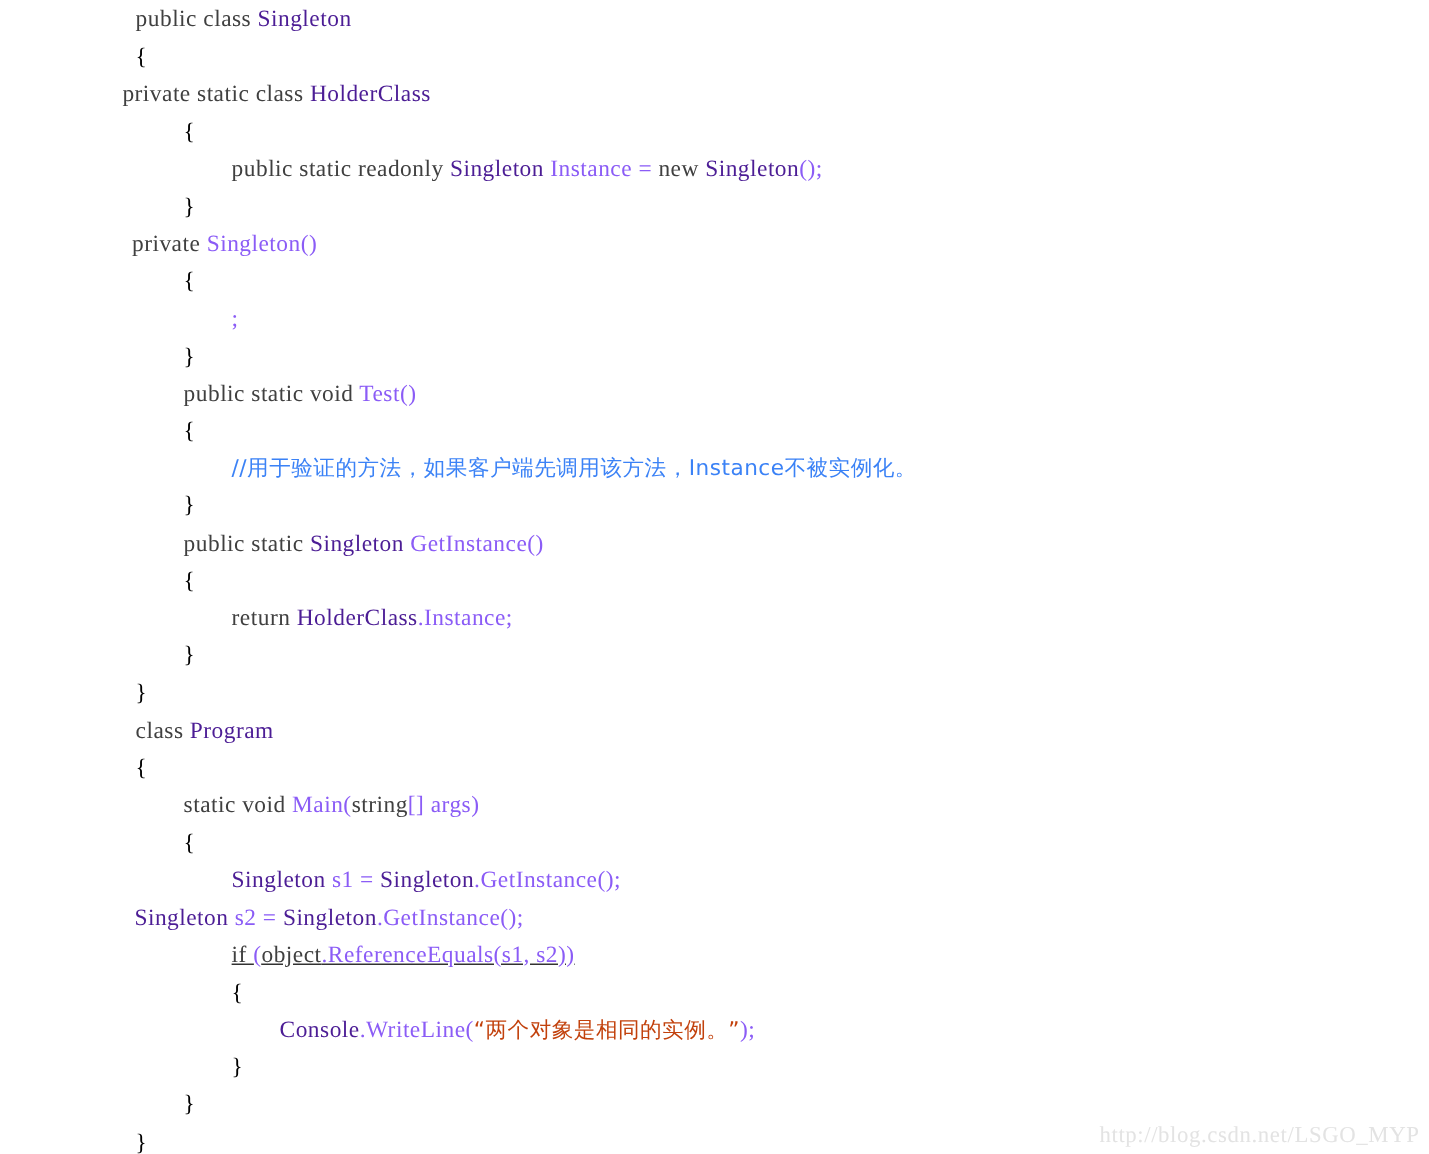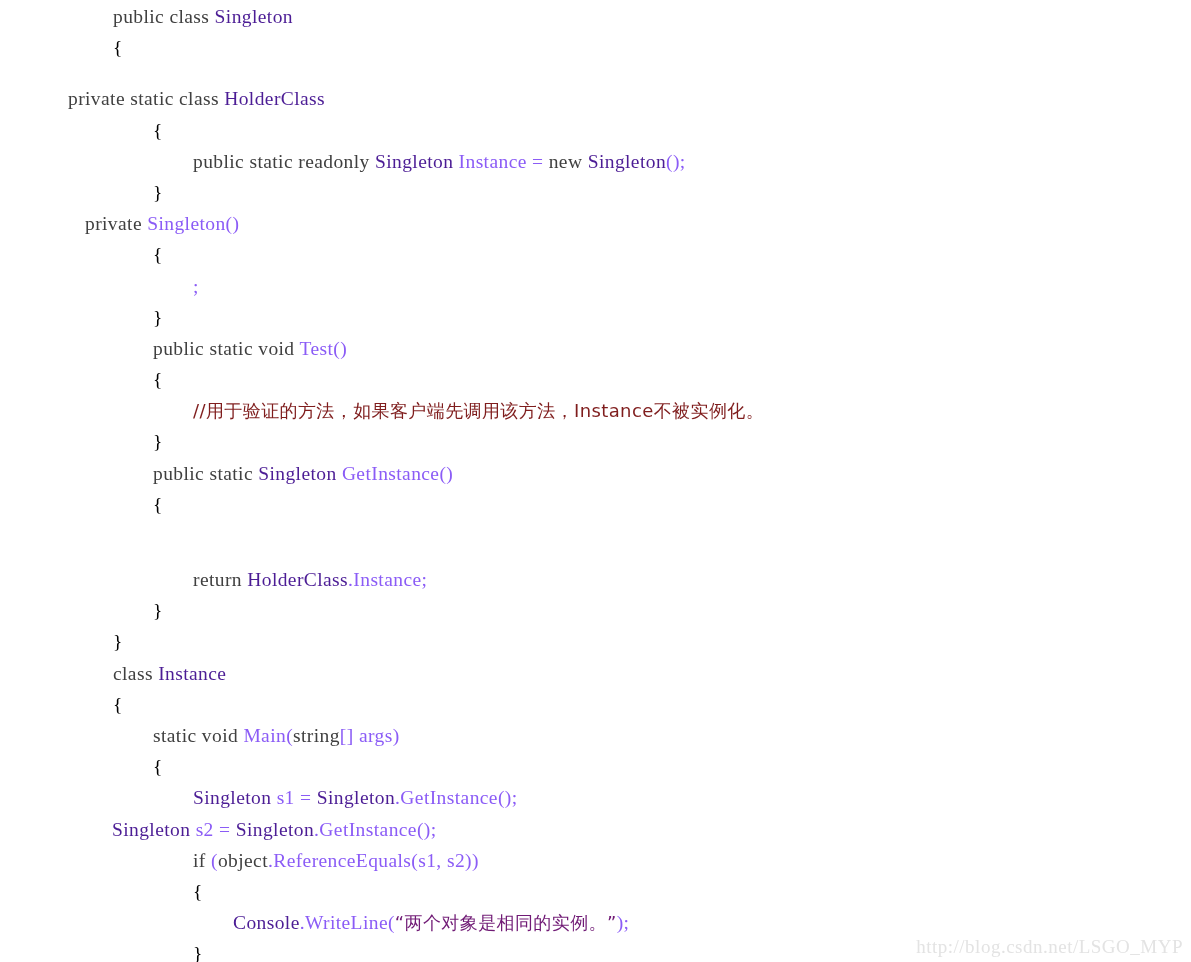--- a/index.html
+++ b/index.html
@@ -27,22 +27,22 @@
     font-size: 19.5px;
     font-family: "Liberation Serif", "DejaVu Serif", serif;
     white-space: pre;
     color: #000000;
     letter-spacing: 0.4px;
   }
   .tok { white-space: pre; }
   .t-plain   { color: #8b5cf6; }
   .t-keyword { color: #404040; }
   .t-type    { color: #4c1d95; }
-  .t-comment { color: #7f1d1d; }
-  .t-string  { color: #701a75; }
+  .t-comment { color: #3b82f6; }
+  .t-string  { color: #c2410c; }
   .t-brace   { color: #000000; }
 
   
   .cjk {
     font-family: "DejaVu Sans", "Liberation Sans", sans-serif;
     font-size: 18px;
   }
 
   #watermark {
     position: absolute;
@@ -54,44 +54,44 @@
     letter-spacing: 0.5px;
     white-space: pre;
   }
 </style>
 </head>
 <body>
 
 <div id="code-block">
     <div class="code-line" style="padding-left: 113px;"><span class="tok t-keyword">public class </span><span class="tok t-type">Singleton</span></div>
     <div class="code-line" style="padding-left: 113px;"><span class="tok t-brace">{</span></div>
-    <div class="code-line" style="padding-left: 68px; margin-top: 20px;"><span class="tok t-keyword">private static class </span><span class="tok t-type">HolderClass</span></div>
+    <div class="code-line" style="padding-left: 102px;"><span class="tok t-keyword">private static class </span><span class="tok t-type">HolderClass</span></div>
     <div class="code-line" style="padding-left: 153px;"><span class="tok t-brace">{</span></div>
     <div class="code-line" style="padding-left: 193px;"><span class="tok t-keyword">public static readonly </span><span class="tok t-type">Singleton</span><span class="tok t-plain"> Instance = </span><span class="tok t-keyword">new </span><span class="tok t-type">Singleton</span><span class="tok t-plain">();</span></div>
     <div class="code-line" style="padding-left: 153px;"><span class="tok t-brace">}</span></div>
-    <div class="code-line" style="padding-left: 85px;"><span class="tok t-keyword">private </span><span class="tok t-plain">Singleton()</span></div>
+    <div class="code-line" style="padding-left: 110px;"><span class="tok t-keyword">private </span><span class="tok t-plain">Singleton()</span></div>
     <div class="code-line" style="padding-left: 153px;"><span class="tok t-brace">{</span></div>
     <div class="code-line" style="padding-left: 193px;"><span class="tok t-plain">;</span></div>
     <div class="code-line" style="padding-left: 153px;"><span class="tok t-brace">}</span></div>
     <div class="code-line" style="padding-left: 153px;"><span class="tok t-keyword">public static void </span><span class="tok t-plain">Test()</span></div>
     <div class="code-line" style="padding-left: 153px;"><span class="tok t-brace">{</span></div>
     <div class="code-line" style="padding-left: 193px;"><span class="tok t-comment cjk">//用于验证的方法，如果客户端先调用该方法，Instance不被实例化。</span></div>
     <div class="code-line" style="padding-left: 153px;"><span class="tok t-brace">}</span></div>
     <div class="code-line" style="padding-left: 153px;"><span class="tok t-keyword">public static </span><span class="tok t-type">Singleton</span><span class="tok t-plain"> GetInstance()</span></div>
     <div class="code-line" style="padding-left: 153px;"><span class="tok t-brace">{</span></div>
-    <div class="code-line" style="padding-left: 193px; margin-top: 44px;"><span class="tok t-keyword">return </span><span class="tok t-type">HolderClass</span><span class="tok t-plain">.Instance;</span></div>
+    <div class="code-line" style="padding-left: 193px;"><span class="tok t-keyword">return </span><span class="tok t-type">HolderClass</span><span class="tok t-plain">.Instance;</span></div>
     <div class="code-line" style="padding-left: 153px;"><span class="tok t-brace">}</span></div>
     <div class="code-line" style="padding-left: 113px;"><span class="tok t-brace">}</span></div>
-    <div class="code-line" style="padding-left: 113px;"><span class="tok t-keyword">class </span><span class="tok t-type">Instance</span></div>
+    <div class="code-line" style="padding-left: 113px;"><span class="tok t-keyword">class </span><span class="tok t-type">Program</span></div>
     <div class="code-line" style="padding-left: 113px;"><span class="tok t-brace">{</span></div>
     <div class="code-line" style="padding-left: 153px;"><span class="tok t-keyword">static void </span><span class="tok t-plain">Main(</span><span class="tok t-keyword">string</span><span class="tok t-plain">[] args)</span></div>
     <div class="code-line" style="padding-left: 153px;"><span class="tok t-brace">{</span></div>
     <div class="code-line" style="padding-left: 193px;"><span class="tok t-type">Singleton</span><span class="tok t-plain"> s1 = </span><span class="tok t-type">Singleton</span><span class="tok t-plain">.GetInstance();</span></div>
     <div class="code-line" style="padding-left: 112px;"><span class="tok t-type">Singleton</span><span class="tok t-plain"> s2 = </span><span class="tok t-type">Singleton</span><span class="tok t-plain">.GetInstance();</span></div>
-    <div class="code-line" style="padding-left: 193px;"><span class="tok t-keyword">if </span><span class="tok t-plain">(</span><span class="tok t-keyword">object</span><span class="tok t-plain">.ReferenceEquals(s1, s2))</span></div>
+    <div class="code-line" style="padding-left: 193px; text-decoration: underline;"><span class="tok t-keyword">if </span><span class="tok t-plain">(</span><span class="tok t-keyword">object</span><span class="tok t-plain">.ReferenceEquals(s1, s2))</span></div>
     <div class="code-line" style="padding-left: 193px;"><span class="tok t-brace">{</span></div>
     <div class="code-line" style="padding-left: 233px;"><span class="tok t-type">Console</span><span class="tok t-plain">.WriteLine(</span><span class="tok t-string cjk">“两个对象是相同的实例。”</span><span class="tok t-plain">);</span></div>
     <div class="code-line" style="padding-left: 193px;"><span class="tok t-brace">}</span></div>
     <div class="code-line" style="padding-left: 153px;"><span class="tok t-brace">}</span></div>
     <div class="code-line" style="padding-left: 113px;"><span class="tok t-brace">}</span></div>
   </div>
 
 <div id="watermark">http://blog.csdn.net/LSGO_MYP</div>
 
 </body></html>

